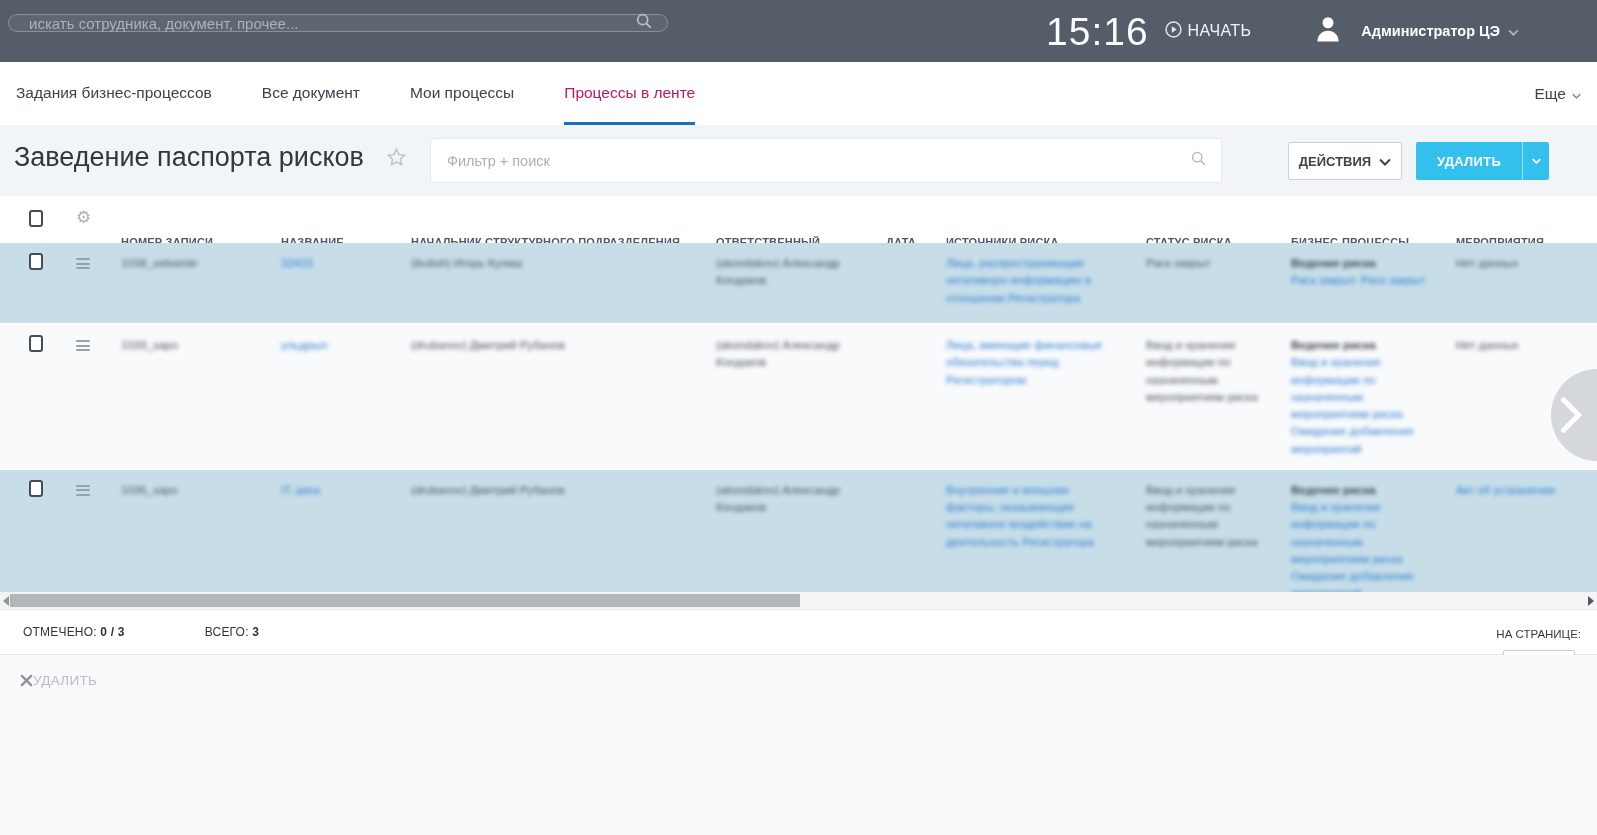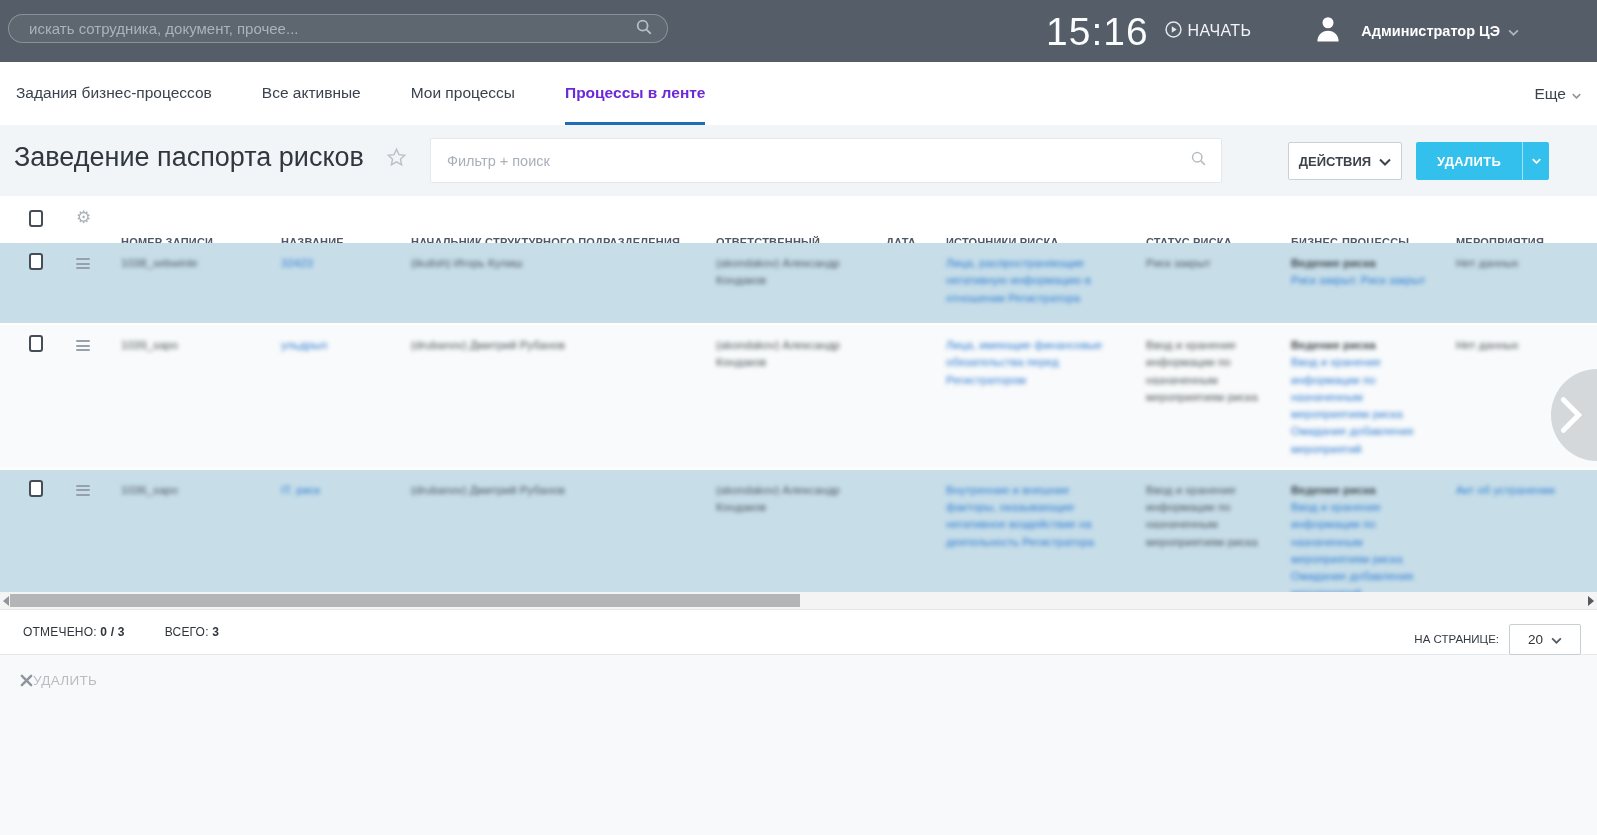--- a/index.html
+++ b/index.html
@@ -2,41 +2,41 @@
 <html><head>
 <meta charset="utf-8">
 <style>
   * { margin:0; padding:0; box-sizing:border-box; }
   html,body { background:#e8eaec; }
   body { font-family:"Liberation Sans","DejaVu Sans",sans-serif; }
   .app { position:relative; width:1597px; height:835px; background:#fff; overflow:hidden; margin:0 auto; }
 
   
   .topbar { position:absolute; left:0; top:0; width:1597px; height:62px; background:#545d68; }
-  .search-pill { position:absolute; left:8px; top:14px; width:660px; height:29px;
+  .search-pill { position:absolute; left:8px; top:14px; width:660px; height:18px;
       border:1px solid rgba(255,255,255,.28); border-radius:18px; background:rgba(255,255,255,.06);
       display:flex; align-items:center; padding:0 14px 0 20px; }
   .search-pill input { flex:1; background:transparent; border:none; outline:none;
       color:#dfe3e8; font-size:15px; font-family:inherit; }
   .search-pill input::placeholder { color:#aab2bc; }
   .pill-mag { color:#b7bec7; }
   .topbar-right { position:absolute; right:0; top:0; height:62px; display:flex; align-items:center; padding-right:78px; }
   .clock { color:#fbfcfd; font-size:39px; font-weight:200; letter-spacing:1px; line-height:1; }
   .start-btn { display:flex; align-items:center; gap:6px; margin-left:16px; color:#fff; cursor:pointer; }
   .start-btn .lbl { font-size:16px; letter-spacing:.4px; color:#f2f4f6; }
   .user-box { display:flex; align-items:center; margin-left:62px; cursor:pointer; }
   .user-name { color:#fff; font-size:14.5px; font-weight:700; margin-left:18px; }
   .user-chev { margin-left:8px; color:#aeb5bd; }
 
   
   .tabbar { position:absolute; left:0; top:62px; width:1597px; height:63px; background:#fff;
       display:flex; align-items:stretch; padding-left:16px; }
   .tab { display:flex; align-items:center; margin-right:50px; font-size:15.5px; color:#3a424e;
       cursor:pointer; border-bottom:3px solid transparent; padding-top:2px; }
-  .tab.active { color:#6d28d9; border-bottom-color:#1d6eb8;font-weight:bold; }
+  .tab.active { color:#be185d; border-bottom-color:#1d6eb8; }
   .tab-more { position:absolute; right:16px; top:0; height:63px; display:flex; align-items:center;
       font-size:15.5px; color:#3a424e; cursor:pointer; gap:6px; }
   .tab-more .chev { color:#8d949c; }
 
   
   .toolbar { position:absolute; left:0; top:125px; width:1597px; height:71px; background:#f2f5f7; }
   .page-title { position:absolute; left:14px; top:17px; font-size:27px; font-weight:400; color:#30373e;
       display:flex; align-items:center; gap:22px; }
   .star { color:#b9c0c7; cursor:pointer; display:inline-flex; }
   .filter-box { position:absolute; left:430px; top:13px; width:792px; height:45px; background:#fff;
@@ -100,22 +100,22 @@
   .hs-arrow { position:absolute; top:4px; width:0; height:0; border-style:solid; cursor:pointer; }
   .hs-left  { left:3px;  border-width:5px 6px 5px 0; border-color:transparent #8f959b transparent transparent; }
   .hs-right { right:3px; border-width:5px 0 5px 6px; border-color:transparent transparent transparent #55595e; }
 
   
   .statusbar { position:absolute; left:0; top:609px; width:1597px; height:46px; background:#fff;
       border-top:1px solid #e5e8ea; border-bottom:1px solid #e5e8ea; display:flex; align-items:center; }
   .st-item { font-size:12px; color:#2f353b; text-transform:uppercase; letter-spacing:.2px; }
   .st-item b { font-weight:700; }
   .st-checked { margin-left:23px; }
-  .st-total { margin-left:40px; }
-  .perpage { position:absolute; right:16px; top:6px; height:46px; display:flex; align-items:center; gap:10px; }
+  .st-total { margin-left:80px; }
+  .perpage { position:absolute; right:16px; top:18px; height:46px; display:flex; align-items:center; gap:10px;flex-direction:column; }
   .pp-label { font-size:11.5px; color:#333a41; text-transform:uppercase; }
   .pp-select { width:72px; height:31px; border:1px solid #c9ced3; border-radius:2px; background:#fff;
       display:flex; align-items:center; justify-content:center; gap:8px; font-size:13.5px; color:#333;
       cursor:pointer;text-align:right; }
   .pp-select .chev { color:#555b61; }
 
   
   .bottompanel { position:absolute; left:0; top:655px; width:1597px; height:180px; background:#f8f9fa; }
   .delete-btn { position:absolute; left:20px; top:18px; display:flex; align-items:center; 
       background:none; border:none; cursor:default; }
@@ -160,21 +160,21 @@
           <svg width="11" height="7" viewBox="0 0 12 8" fill="none" stroke="currentColor" stroke-width="2">
             <polyline points="1,1.5 6,6.5 11,1.5"></polyline>
           </svg>
         </span>
       </div>
     </div>
   </header>
 
   <nav class="tabbar">
     <div class="tab">Задания бизнес-процессов</div>
-    <div class="tab">Все активные</div>
+    <div class="tab">Все документ</div>
     <div class="tab">Мои процессы</div>
     <div class="tab active">Процессы в ленте</div>
     <div class="tab-more">
       <span>Еще</span>
       <span class="chev">
         <svg width="9" height="6" viewBox="0 0 12 8" fill="none" stroke="currentColor" stroke-width="2">
           <polyline points="1,1.5 6,6.5 11,1.5"></polyline>
         </svg>
       </span>
     </div>

